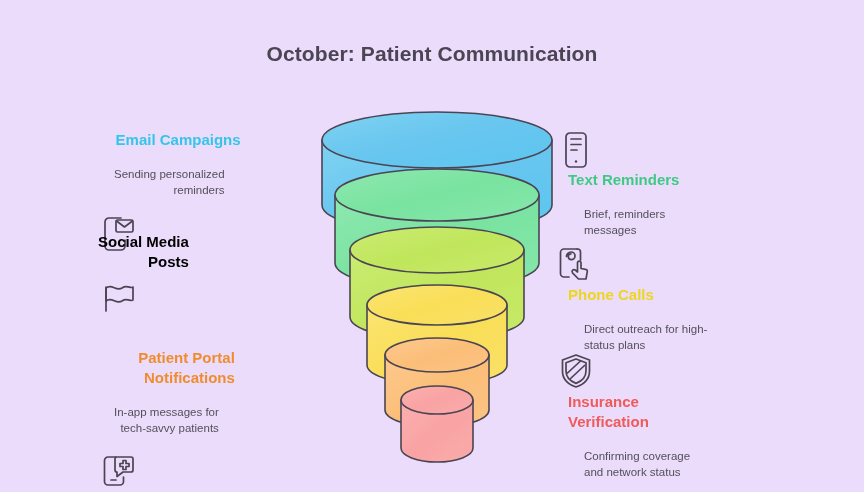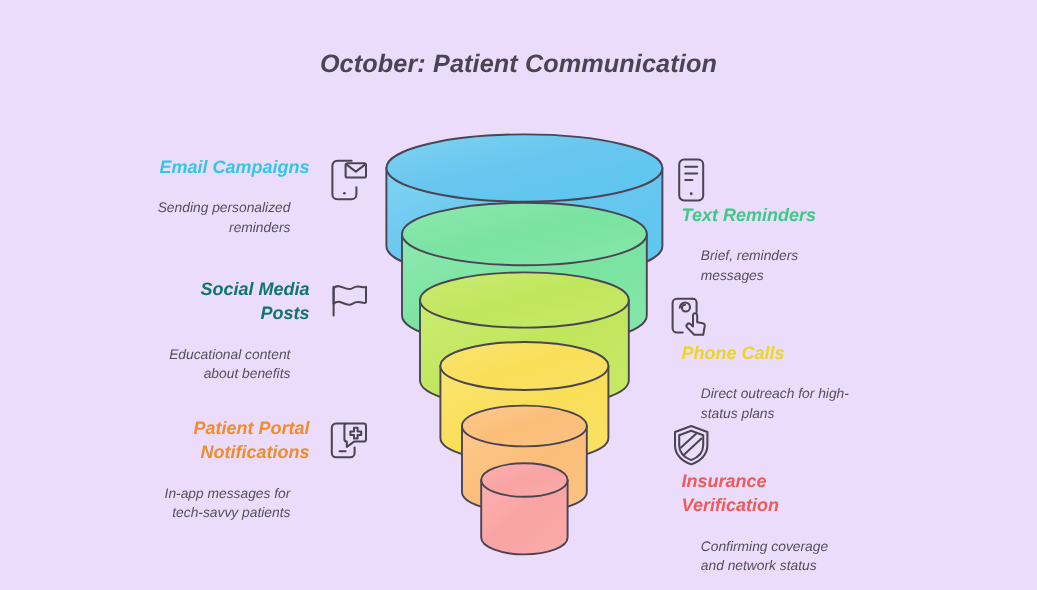--- a/index.html
+++ b/index.html
@@ -12,21 +12,20 @@
     background: #ebdcfb;
     font-family: "Liberation Sans", sans-serif;
     overflow: hidden;
     position: relative;
   }
   .stage {
     position: absolute;
     inset: 0;
     width: 864px;
     height: 434px;
-    font-style: italic;
   }
   .page-title {
     position: absolute;
     top: 42px;
     left: 0;
     width: 864px;
     text-align: center;
     font-size: 21px;
     font-weight: bold;
     color: #4b4453;
@@ -41,21 +40,21 @@
   }
   .funnel-wrap svg {
     display: block;
   }
   .item {
     position: absolute;
     display: flex;
     align-items: flex-start;
   }
   .item-left {
-    flex-direction: row;
+    flex-direction: column;
     justify-content: flex-end;
     text-align: right;
   }
   .item-right {
     flex-direction: column;
     justify-content: flex-start;
     text-align: left;
   }
   .icon-box {
     width: 40px;
@@ -190,24 +189,22 @@
         <path d="M20 4 H8 a4 4 0 0 0 -4 4 v24 a4 4 0 0 0 4 4 h12 a4 4 0 0 0 4 -4 v-6"></path>
         <circle cx="14" cy="31" r="1.1" fill="#4b4453" stroke="none"></circle>
         <rect x="15" y="6" width="17" height="12" rx="1.6" fill="#ebdcfb"></rect>
         <path d="M15.6 7 L23.5 13 L31.4 7"></path>
       </svg>
     </div>
   </div>
 
   <div class="item item-left" id="item-social">
     <div class="txt-left">
-      <div class="item-title" style="color:#0f766e">Social Media
+      <div class="item-title" style="color:#000000">Social Media
 Posts</div>
-      <div class="item-desc">Educational content
-about benefits</div>
     </div>
     <div class="icon-box">
       <svg width="36" height="36" viewBox="0 0 36 36" fill="none" stroke="#4b4453" stroke-width="1.7" stroke-linecap="round" stroke-linejoin="round">
         <path d="M6 7 v24"></path>
         <path d="M6 8 C12 3 16 12 22 8 C27 4.5 31 9 33 7 v13 c-2 2 -6 -2.5 -11 1 c-6 4 -10 -5 -16 0 Z"></path>
       </svg>
     </div>
   </div>
 
   <div class="item item-left" id="item-portal">

